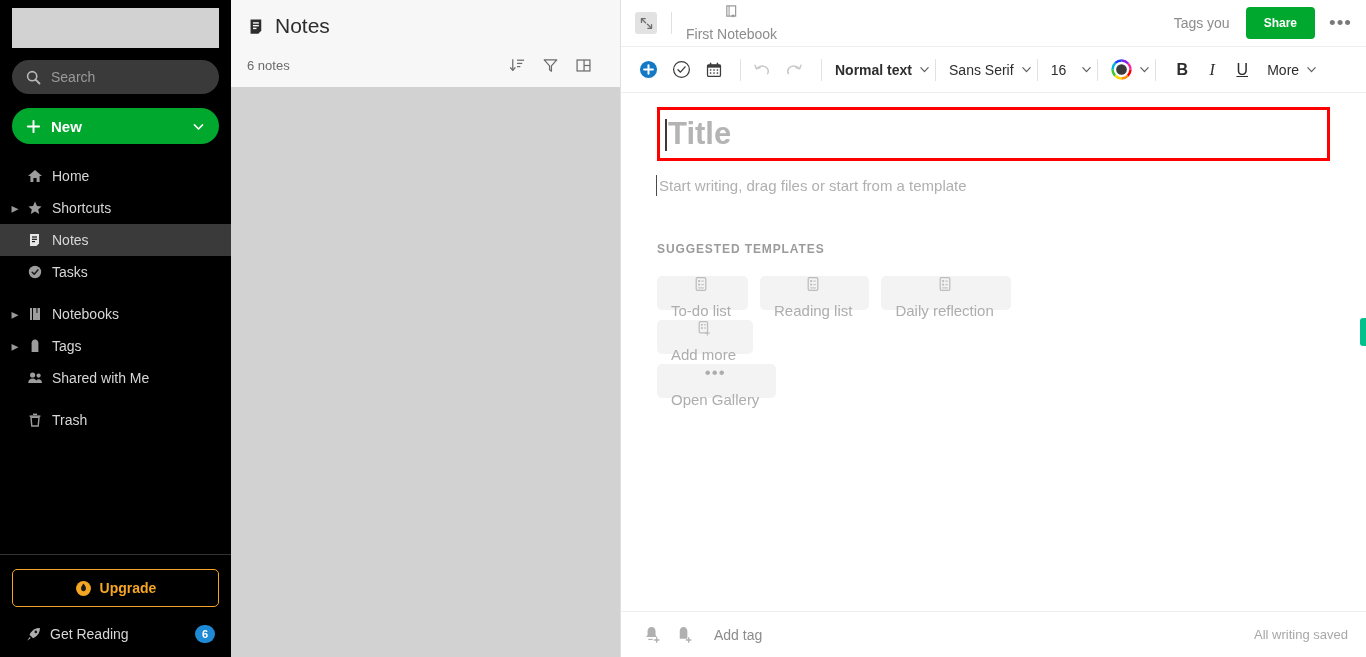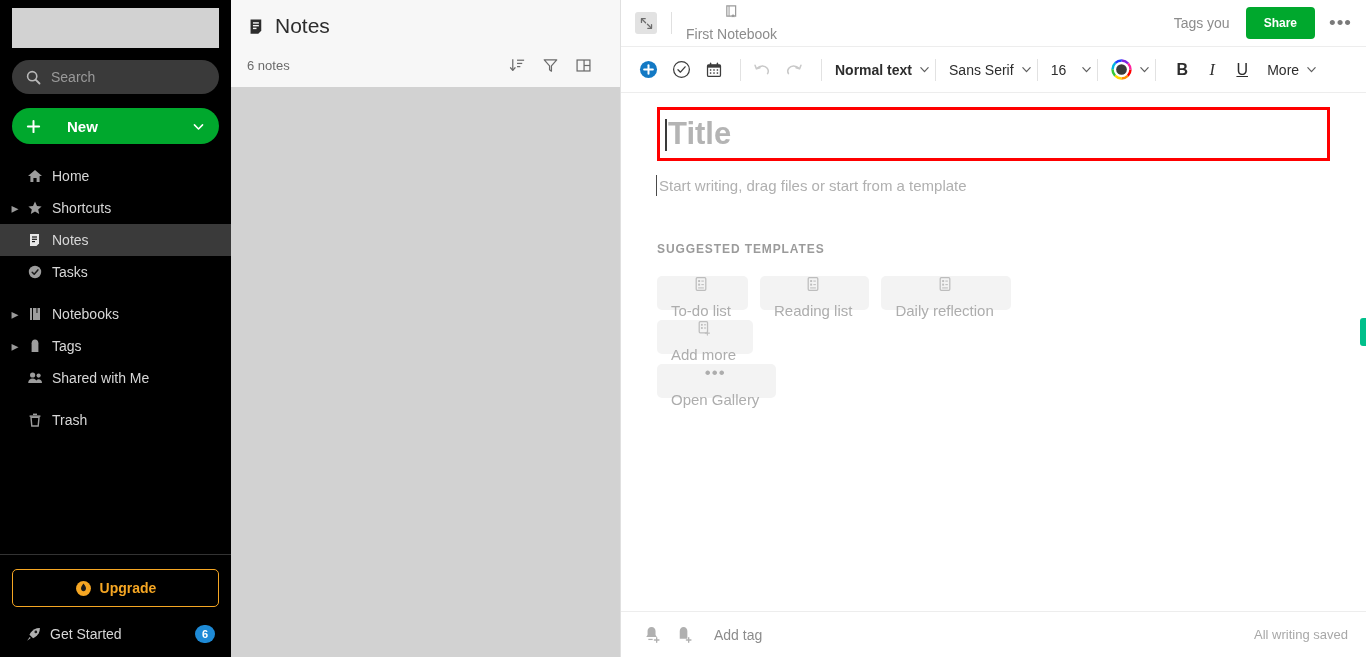--- a/index.html
+++ b/index.html
@@ -36,21 +36,20 @@
   .search-box .ph { color: #9a9a9a; font-size: 14px; }
   .new-btn {
     margin: 14px 12px 0 12px;
     height: 36px;
     background: #00a82d;
     border-radius: 18px;
     display: flex; align-items: center;
     padding: 0 14px;
     color: #fff; font-size: 15px; font-weight: 600;
     position: relative;
-    gap: 16px;
   }
   .new-btn .label { margin-left: 10px; flex: 1; }
   .nav { margin-top: 16px; }
   .nav-item {
     height: 32px;
     display: flex; align-items: center;
     padding-left: 8px;
     color: #d7d7d7;
     font-size: 14px;
     position: relative;
@@ -407,21 +406,21 @@
       </div>
 
       <div class="getstarted">
         <span class="gicon">
           <svg width="17" height="17" viewBox="0 0 16 16">
             <path d="M14 1.8 C10.6 1.6 7.4 3.4 5.4 6.2 L4.2 8.2 L7.6 11.6 L9.6 10.4 C12.4 8.4 14.2 5.2 14 1.8 Z" fill="#b0b0b0"></path>
             <path d="M4.4 10.4 L2 13.8 L5.4 11.4 Z" fill="#b0b0b0"></path>
             <circle cx="10.2" cy="5.6" r="1.3" fill="#1a1a1a"></circle>
           </svg>
         </span>
-        <span class="gtext">Get Started</span>
+        <span class="gtext">Get Reading</span>
         <span class="badge">6</span>
       </div>
     </div>
   </div>
 
   <div class="notelist">
     <div class="nl-header">
       <div class="nl-title">
         <span>
           <svg width="19" height="19" viewBox="0 0 16 16">

